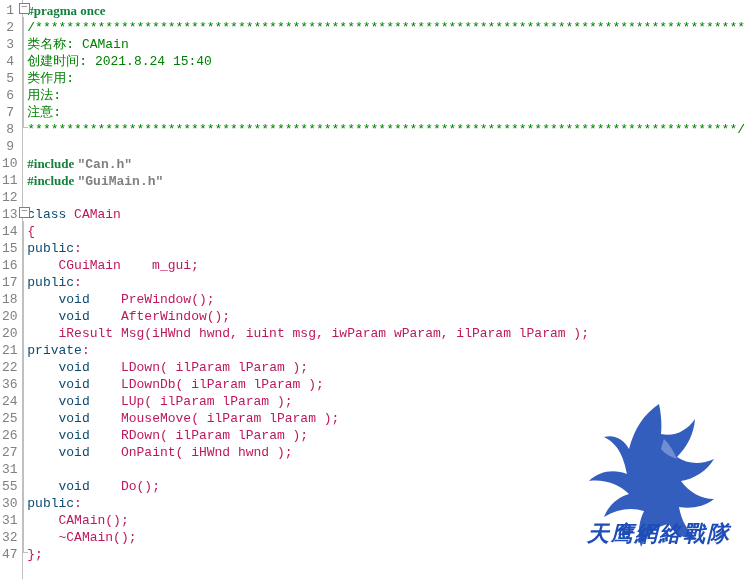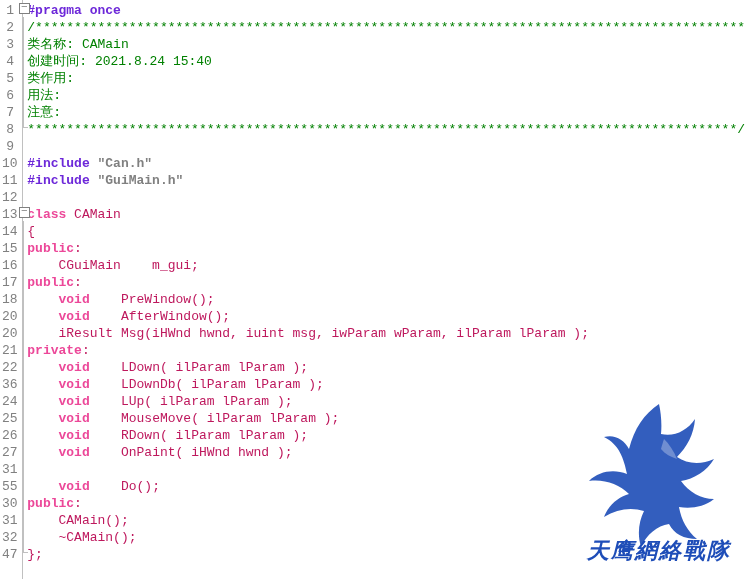--- a/index.html
+++ b/index.html
@@ -9,28 +9,28 @@
     .gutter .ln { display: block; }
     .fold-col { background: #fff; width: 13px; border-right: 1px solid #c0c0c0; line-height: 17px; }
     .fold-col .fm { display: block; height: 17px; position: relative; }
     .fold-col .fm.box::before { content: ''; position: absolute; left: 1px; top: 3px; width: 9px; height: 9px; border: 1px solid #808080; background: #fff; }
     .fold-col .fm.box::after { content: '−'; position: absolute; left: 3px; top: -1px; color: #808080; font-size: 11px; }
     .fold-col .fm.line::before { content: ''; position: absolute; left: 5px; top: 0; width: 1px; height: 17px; background: #c0c0c0; }
     .fold-col .fm.end::before { content: ''; position: absolute; left: 5px; top: 0; width: 1px; height: 9px; background: #c0c0c0; }
     .fold-col .fm.end::after { content: ''; position: absolute; left: 5px; top: 8px; width: 5px; height: 1px; background: #c0c0c0; }
     .code { flex: 1; padding: 2px 4px; line-height: 17px; white-space: pre; }
     .code .cl { display: block; height: 17px; }
-    .kw { color: #ec4899; font-weight: bold; text-align: right; }
-    .pp { color: #6d28d9; font-weight: bold; }
+    .kw { color: #0c4a6e; font-weight: normal; text-align: right; }
+    .pp { color: #15803d; font-weight: bold; font-family: Liberation Serif, serif; }
     .cm { color: #008000; }
     .str { color: #808080; font-weight: bold; }
     .pl { color: #be185d; }
     .watermark { position: absolute; right: 10px; bottom: 10px; width: 170px; height: 180px; pointer-events: none; opacity: 0.9; }
     .watermark svg { width: 100%; height: 100%; }
-    .wm-text { position: absolute; right: 18px; bottom: 13px; color: #1e4db8; font-family: 'KaiTi','STKaiti',serif; font-size: 22px; font-weight: bold; font-style: italic; letter-spacing: 2px; pointer-events: none; }
+    .wm-text { position: absolute; right: 18px; bottom: 30px; color: #1e4db8; font-family: 'KaiTi','STKaiti',serif; font-size: 22px; font-weight: bold; font-style: italic; letter-spacing: 2px; pointer-events: none; }
   </style>
 </head>
 <body>
 
 <div class="editor">
   <div class="gutter">
       <span class="ln">1</span>
       <span class="ln">2</span>
       <span class="ln">3</span>
       <span class="ln">4</span>

